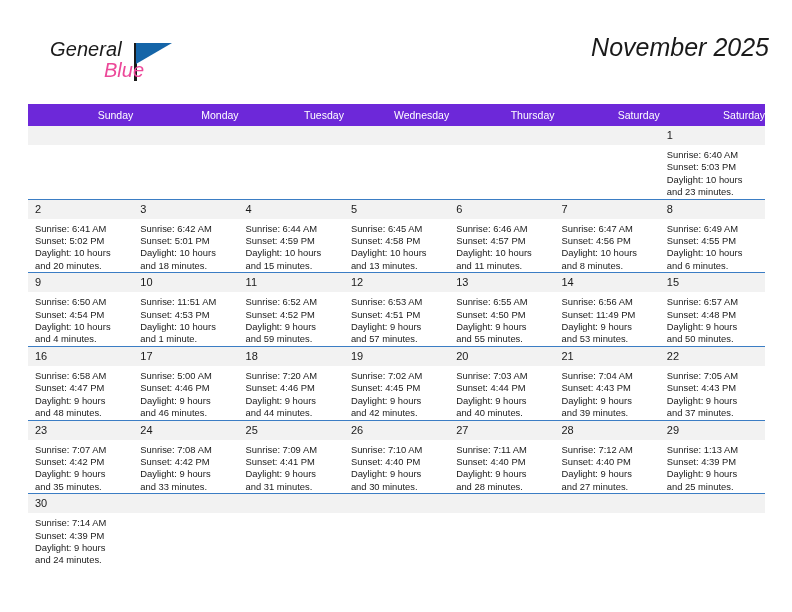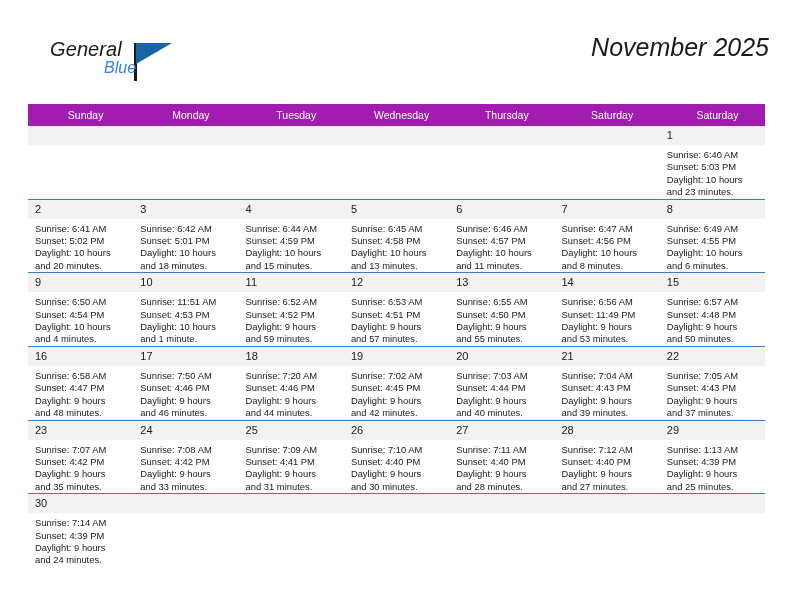--- a/index.html
+++ b/index.html
@@ -45,22 +45,22 @@
     top: 0;
     font-size: 20px;
     letter-spacing: 0.1px;
     color: #1a1a1a;
     font-family: "Liberation Sans", sans-serif;
   }
   .logo-blue {
     position: absolute;
     left: 54px;
     top: 21px;
-    font-size: 16px;
-    color: #3b82f6;
+    font-size: 20px;
+    color: #ec4899;
     font-family: "Liberation Sans", sans-serif;
   }
   .logo-triangle {
     position: absolute;
     left: 86px;
     top: 5px;
     width: 0;
     height: 0;
     border-left: 36px solid #1565a8;
     border-bottom: 21px solid transparent;
@@ -98,25 +98,25 @@
   .calendar {
     position: absolute;
     left: 28px;
     top: 104px;
     width: 737px;
     border-collapse: collapse;
     table-layout: fixed;
   }
 
   .calendar th {
-    background: #a21caf;
+    background: #6d28d9;
     color: #ffffff;
     font-size: 10.5px;
     font-weight: normal;
-    text-align: center;
+    text-align: right;
     padding: 5px 0 5px 10px;
     height: 11px;
     border: none;
   }
 
   .calendar td {
     vertical-align: top;
     padding: 0;
     border: none;
     border-top: 1px solid #3b7dc4;
@@ -362,21 +362,21 @@
             <div class="cell-body">
               <div class="cell-line">Sunrise: 6:58 AM</div>
               <div class="cell-line">Sunset: 4:47 PM</div>
               <div class="cell-line">Daylight: 9 hours</div>
               <div class="cell-line">and 48 minutes.</div>
             </div>
           </td>
           <td>
             <div class="daynum">17</div>
             <div class="cell-body">
-              <div class="cell-line">Sunrise: 7:50 AM</div>
+              <div class="cell-line">Sunrise: 5:00 AM</div>
               <div class="cell-line">Sunset: 4:46 PM</div>
               <div class="cell-line">Daylight: 9 hours</div>
               <div class="cell-line">and 46 minutes.</div>
             </div>
           </td>
           <td>
             <div class="daynum">18</div>
             <div class="cell-body">
               <div class="cell-line">Sunrise: 7:20 AM</div>
               <div class="cell-line">Sunset: 4:46 PM</div>

